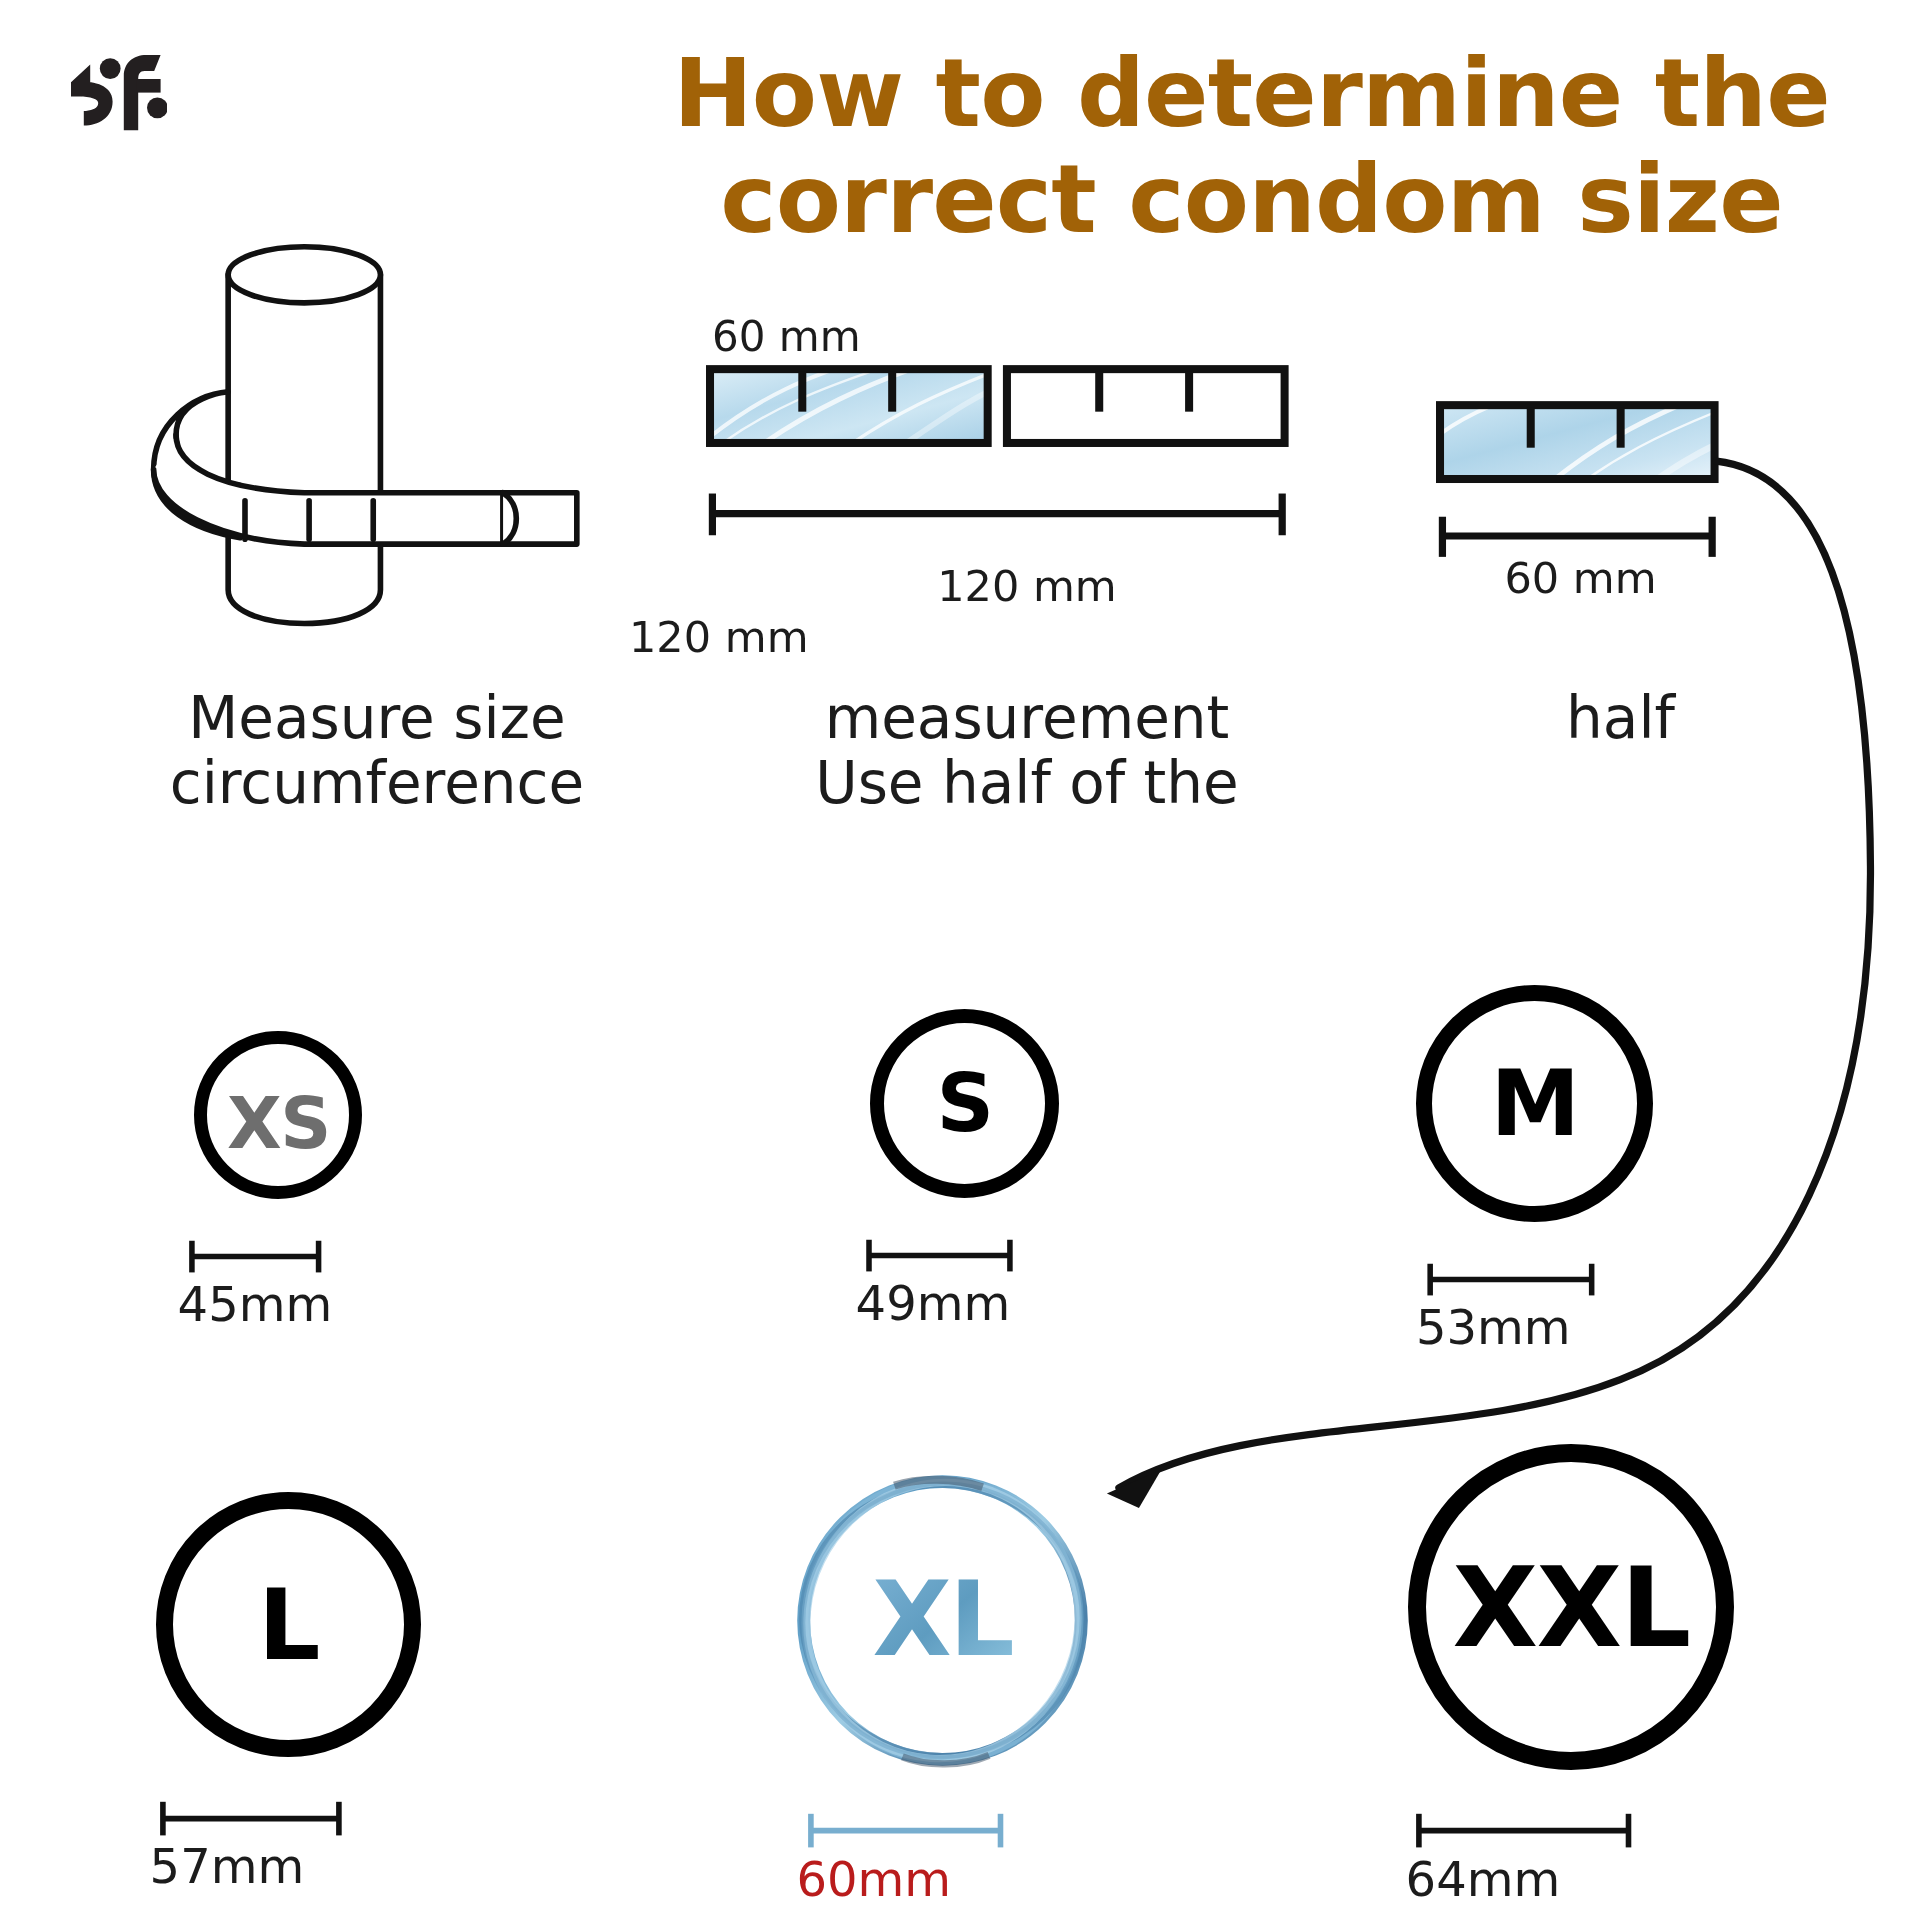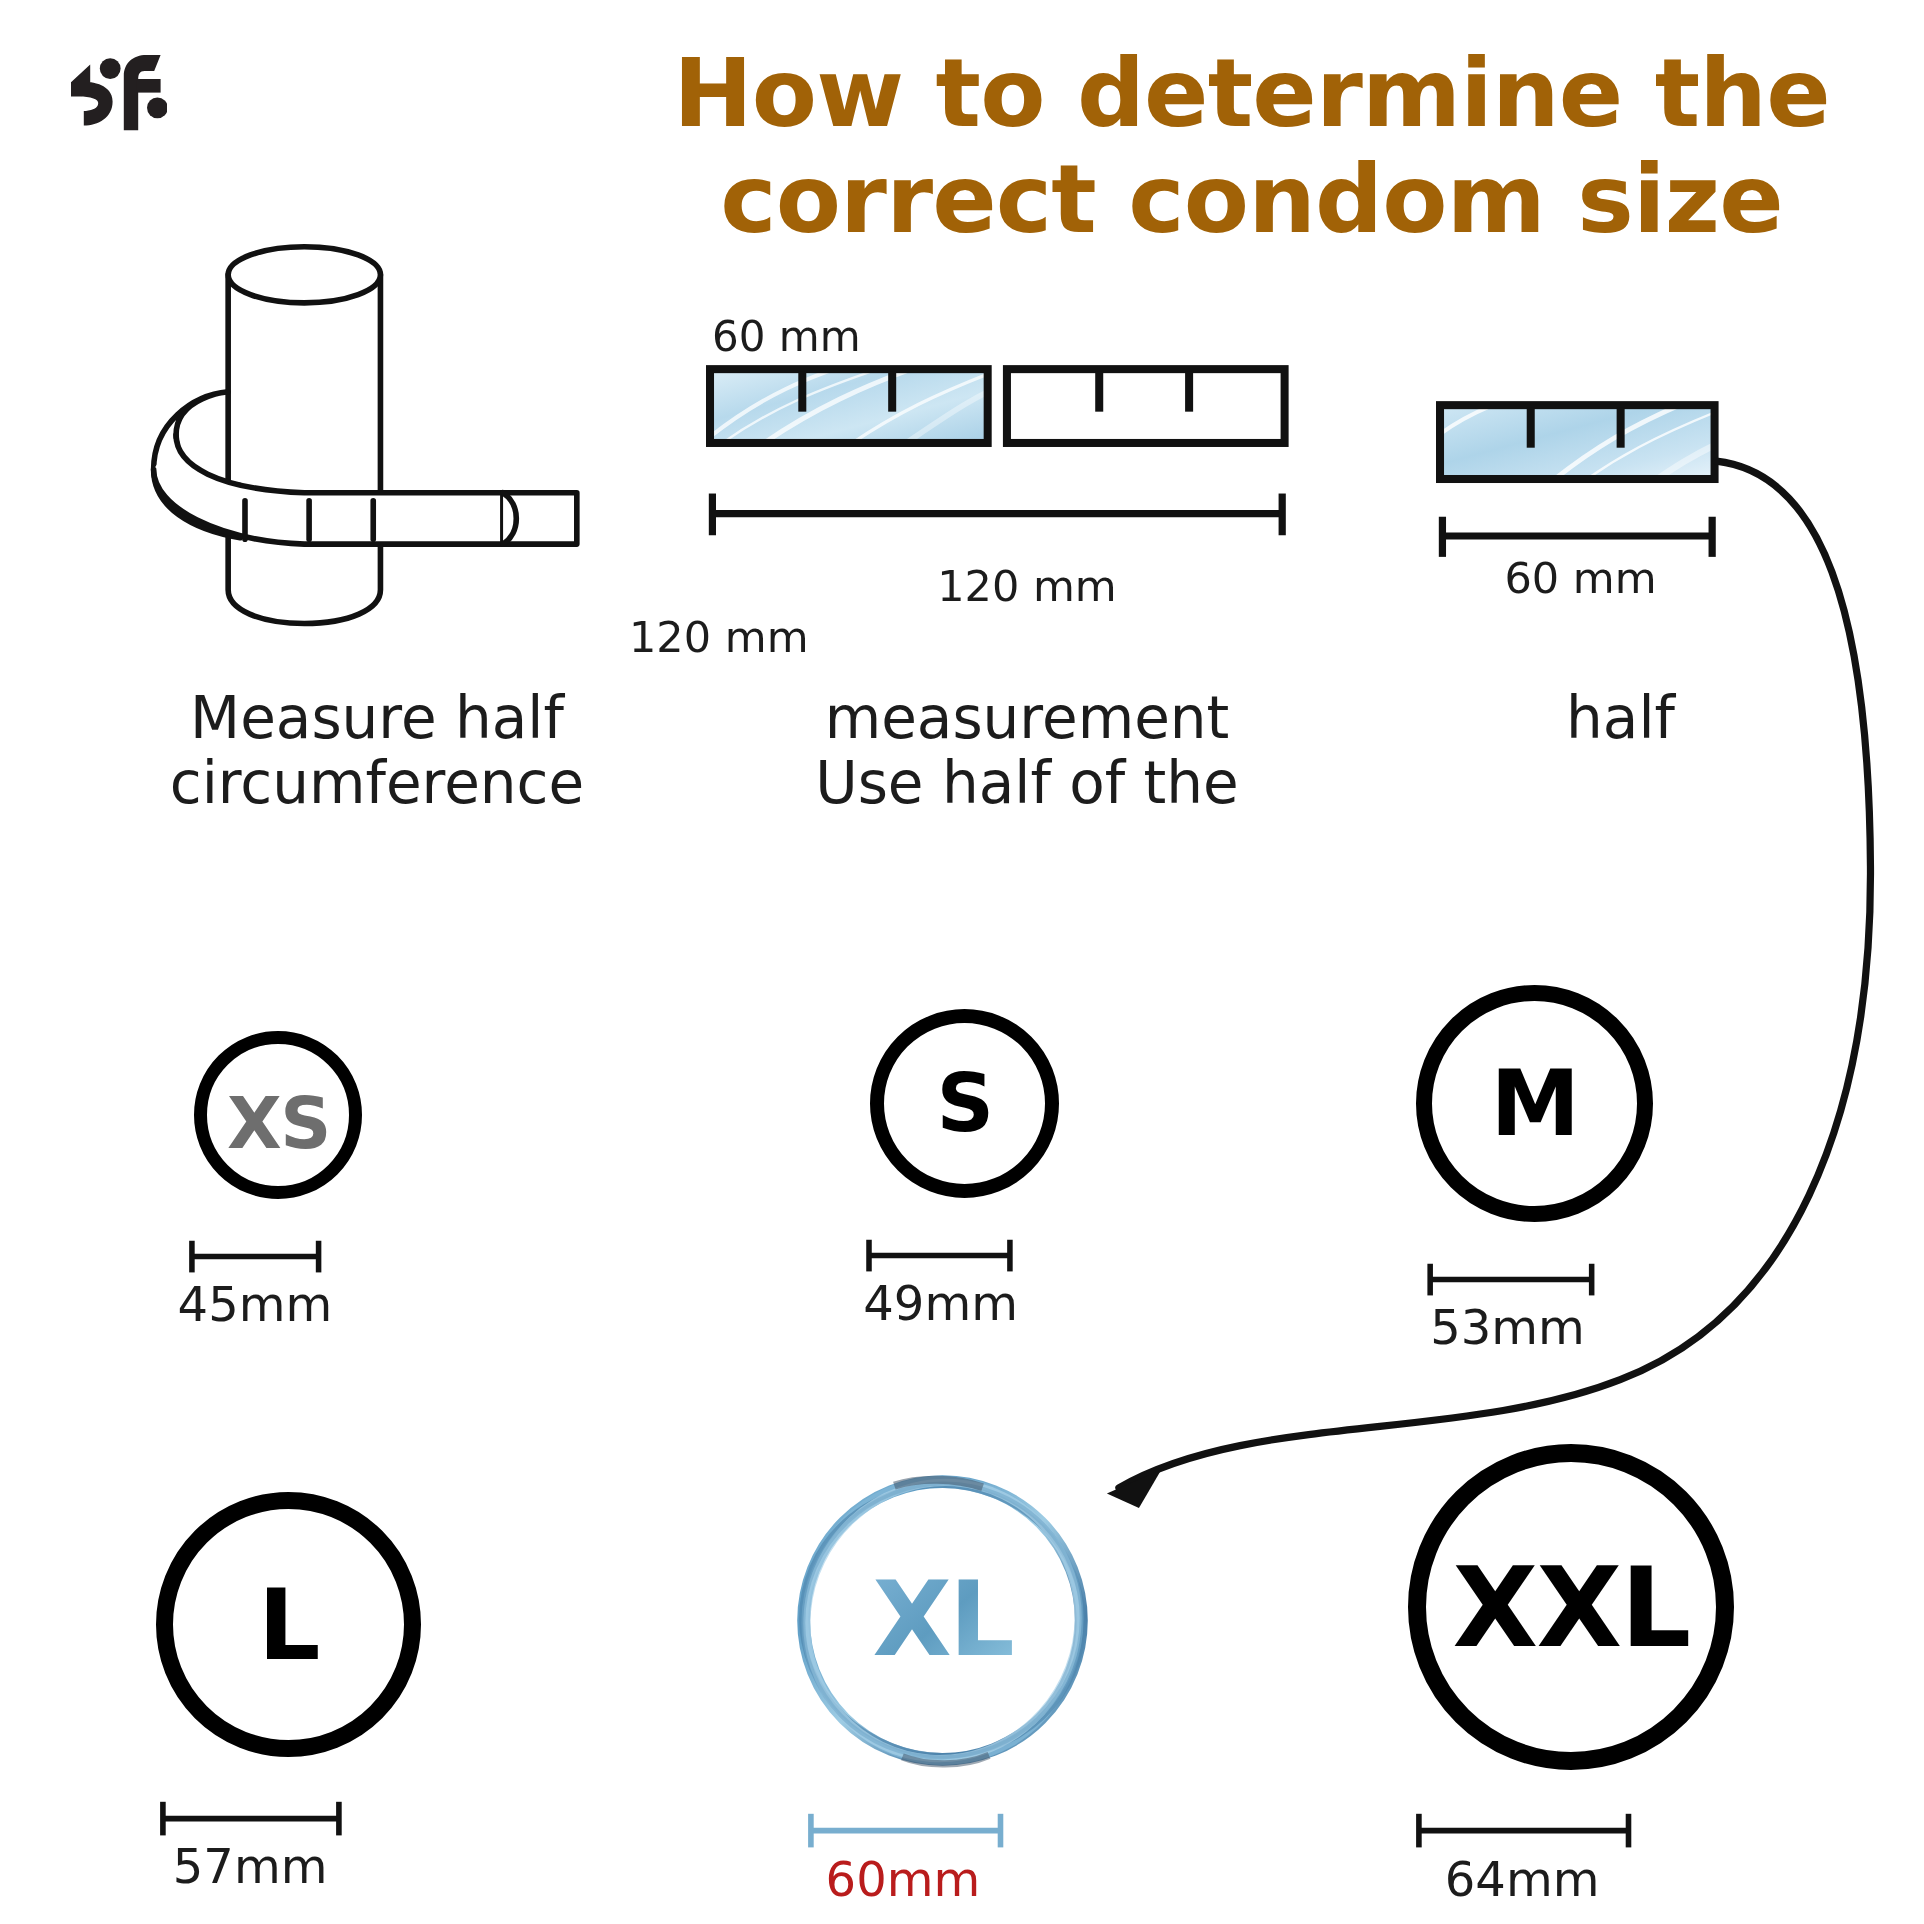--- a/index.html
+++ b/index.html
@@ -94,21 +94,20 @@
     border: 15.2px solid #000000;
   }
   .size-letter {
     font-family: "DejaVu Sans", sans-serif;
     font-weight: 700;
     line-height: 1;
     letter-spacing: -1.6px;
   }
   .size-dim-label {
     position: absolute;
-    text-align: center;
     font-size: 48px;
     color: #1c1c1c;
     white-space: nowrap;
   }
   .size-dim-label.blue { color: #b91c1c; }
 
   
   .xl-wrap { position: absolute; }
 </style>
 </head>
@@ -227,21 +226,21 @@
     <g stroke="#111111" stroke-width="9" stroke-linecap="butt">
       <path d="M8 168 L344 168"></path>
       <path d="M8 144 L8 194"></path>
       <path d="M344 144 L344 194"></path>
     </g>
   </svg>
 </div>
 <div class="dim-label" style="left:1436px; top:553px; width:289px;">60 mm</div>
 
 <div class="step-caption cap1">
-  <div>Measure half</div>
+  <div>Measure size</div>
   <div>circumference</div>
 </div>
 <div class="step-caption cap2">
   <div>measurement</div>
   <div>Use half of the</div>
 </div>
 <div class="step-caption cap3">
   <div>half</div>
 </div>
 

